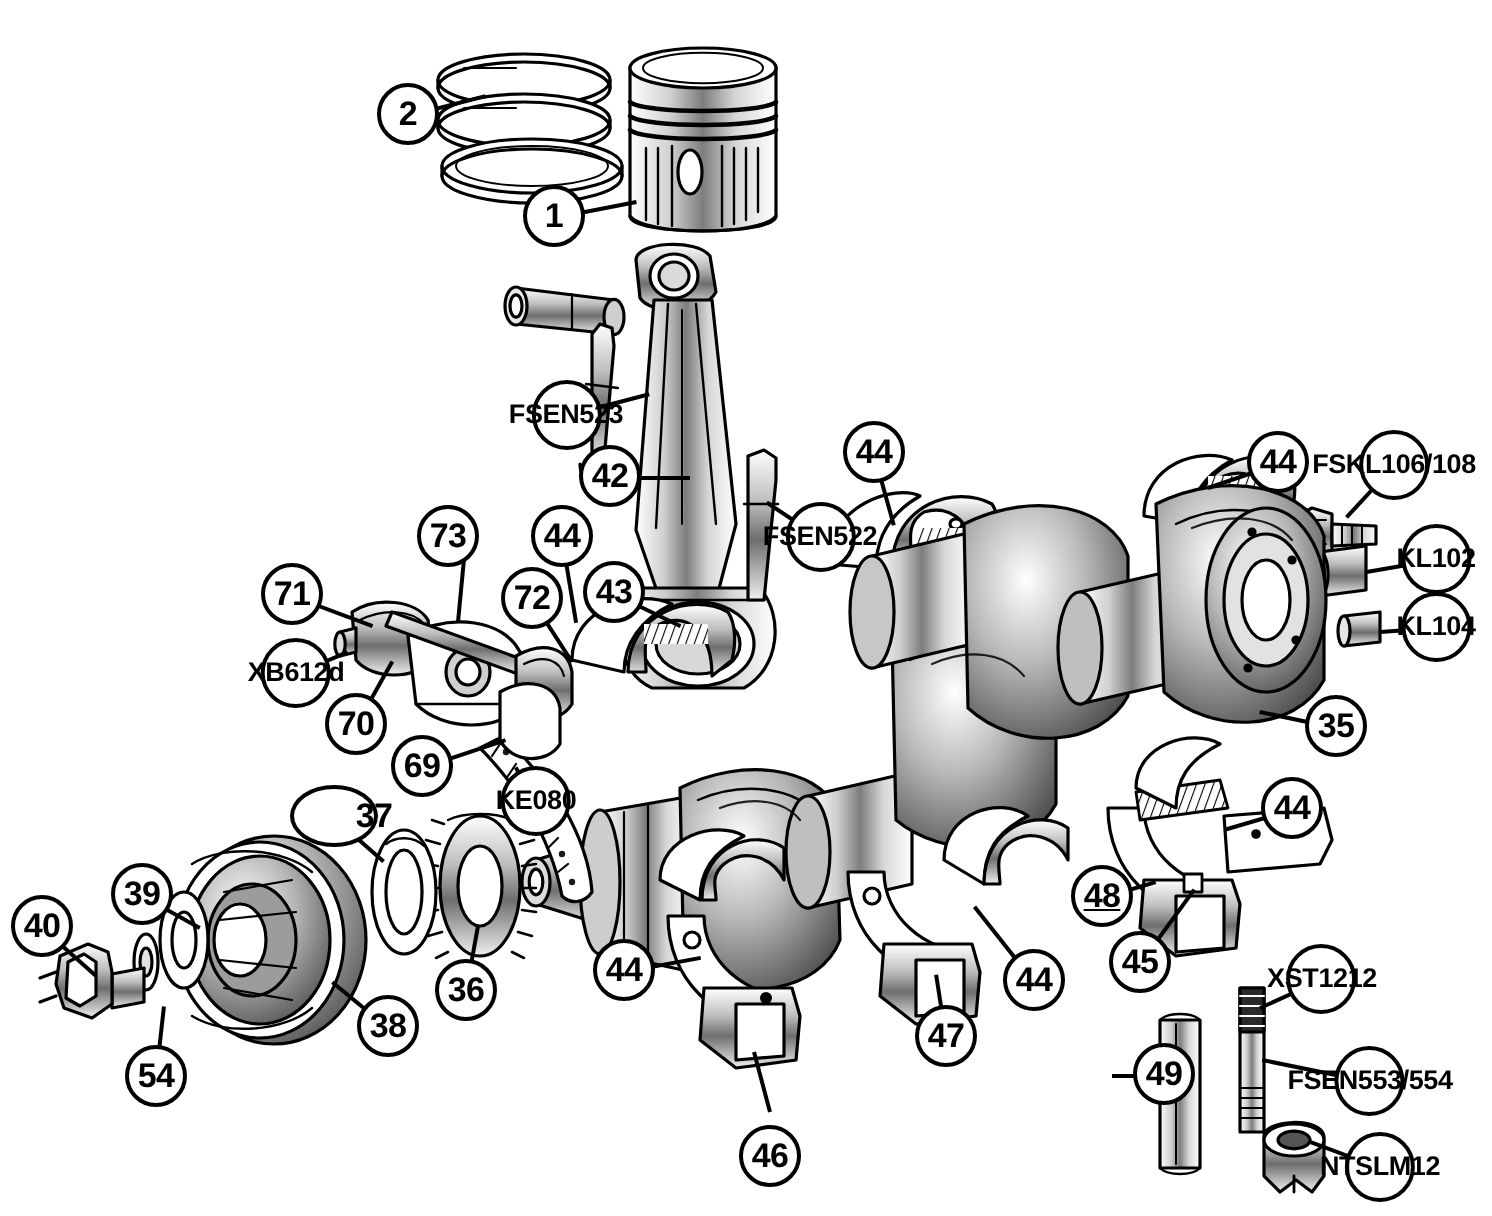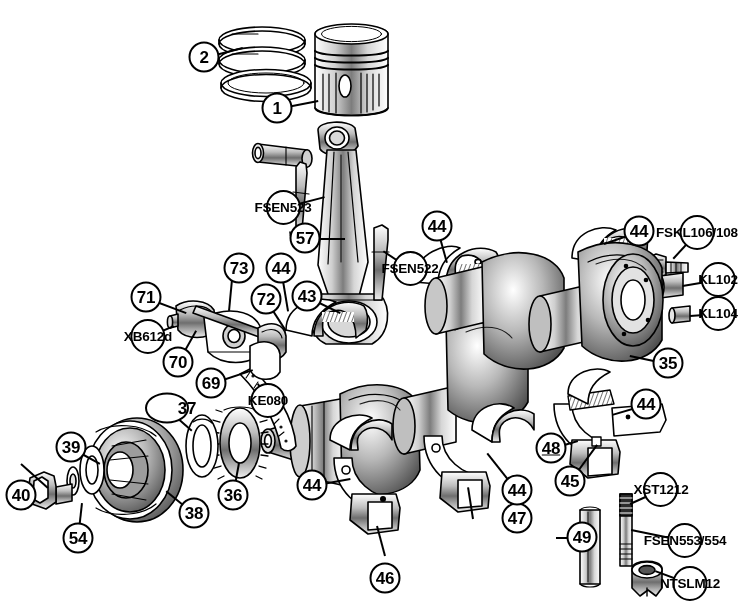--- a/index.html
+++ b/index.html
@@ -374,21 +374,21 @@
       <div class="leader" style="left: 204px; top: 57px; width: 40.2616px; transform: rotate(-14.3814deg);"></div>
       <div class="callout num" style="left: 204px; top: 57px;">2</div>
       <div class="leader" style="left: 277px; top: 108px; width: 41.7732px; transform: rotate(-11.0409deg);"></div>
       <div class="callout num" style="left: 277px; top: 108px;">1</div>
       <div class="leader" style="left: 283px; top: 207px; width: 43.4166px; transform: rotate(-14.6764deg);"></div>
       <div class="codewrap" style="left: 283px; top: 207px;">
         <div class="ring"></div>
         <span class="txt">FSEN523</span>
       </div>
       <div class="leader" style="left: 305px; top: 238px; width: 40px; transform: rotate(0deg);"></div>
-      <div class="callout num" style="left: 305px; top: 238px;">57</div>
+      <div class="callout num" style="left: 305px; top: 238px;">42</div>
       <div class="leader" style="left: 410px; top: 268px; width: 32.45px; transform: rotate(-146.31deg);"></div>
       <div class="codewrap" style="left: 410px; top: 268px;">
         <div class="ring"></div>
         <span class="txt">FSEN522</span>
       </div>
       <div class="leader" style="left: 437px; top: 226px; width: 37.3631px; transform: rotate(74.4759deg);"></div>
       <div class="callout num" style="left: 437px; top: 226px;">44</div>
       <div class="leader" style="left: 639px; top: 231px; width: 37px; transform: rotate(161.075deg);"></div>
       <div class="callout num" style="left: 639px; top: 231px;">44</div>
       <div class="leader" style="left: 697px; top: 232px; width: 35.3836px; transform: rotate(132.709deg);"></div>
@@ -402,21 +402,21 @@
         <span class="txt">KL102</span>
       </div>
       <div class="leader" style="left: 718px; top: 313px; width: 28.0713px; transform: rotate(175.914deg);"></div>
       <div class="codewrap" style="left: 718px; top: 313px;">
         <div class="ring"></div>
         <span class="txt">KL104</span>
       </div>
       <div class="leader" style="left: 668px; top: 363px; width: 38.833px; transform: rotate(-168.111deg);"></div>
       <div class="callout num" style="left: 668px; top: 363px;">35</div>
       <div class="leader" style="left: 233px; top: 268px; width: 42.19px; transform: rotate(95.4403deg);"></div>
-      <div class="callout num" style="left: 239px; top: 268px;">73</div>
+      <div class="callout num" style="left: 224px; top: 268px;">73</div>
       <div class="leader" style="left: 281px; top: 268px; width: 42.5793px; transform: rotate(80.5377deg);"></div>
       <div class="callout num" style="left: 281px; top: 268px;">44</div>
       <div class="leader" style="left: 307px; top: 296px; width: 36.6742px; transform: rotate(25.8664deg);"></div>
       <div class="callout num" style="left: 307px; top: 296px;">43</div>
       <div class="leader" style="left: 266px; top: 299px; width: 36.8917px; transform: rotate(57.1715deg);"></div>
       <div class="callout num" style="left: 266px; top: 299px;">72</div>
       <div class="leader" style="left: 146px; top: 297px; width: 42.72px; transform: rotate(20.556deg);"></div>
       <div class="callout num" style="left: 146px; top: 297px;">71</div>
       <div class="leader" style="left: 148px; top: 336px; width: 28.2312px; transform: rotate(-22.9321deg);"></div>
       <div class="codewrap" style="left: 148px; top: 336px;">
@@ -430,33 +430,33 @@
       <div class="leader" style="left: 268px; top: 400px; width: 19.7231px; transform: rotate(-120.466deg);"></div>
       <div class="codewrap" style="left: 268px; top: 400px;">
         <div class="ring"></div>
         <span class="txt">KE080</span>
       </div>
       <div class="leader" style="left: 167px; top: 408px; width: 33.3017px; transform: rotate(41.3478deg);"></div>
       <div class="callout num" style="left: 167px; top: 408px; padding-left: 40px;">37</div>
       <div class="leader" style="left: 71px; top: 447px; width: 33.121px; transform: rotate(28.8866deg);"></div>
       <div class="callout num" style="left: 71px; top: 447px;">39</div>
       <div class="leader" style="left: 21px; top: 463px; width: 36.1248px; transform: rotate(41.6335deg);"></div>
-      <div class="callout num" style="left: 21px; top: 463px; margin-top: 32px;">40</div>
+      <div class="callout num" style="left: 21px; top: 463px;">40</div>
       <div class="leader" style="left: 78px; top: 538px; width: 36.2215px; transform: rotate(-83.6598deg);"></div>
       <div class="callout num" style="left: 78px; top: 538px;">54</div>
       <div class="leader" style="left: 194px; top: 513px; width: 36.2353px; transform: rotate(-140.599deg);"></div>
       <div class="callout num" style="left: 194px; top: 513px;">38</div>
       <div class="leader" style="left: 233px; top: 495px; width: 33.541px; transform: rotate(-79.6952deg);"></div>
       <div class="callout num" style="left: 233px; top: 495px;">36</div>
       <div class="leader" style="left: 312px; top: 485px; width: 38.6394px; transform: rotate(-10.4375deg);"></div>
       <div class="callout num" style="left: 312px; top: 485px;">44</div>
       <div class="leader" style="left: 385px; top: 555px; width: 31.0483px; transform: rotate(-104.931deg);"></div>
       <div class="callout num" style="left: 385px; top: 555px; margin-top: 23px;">46</div>
       <div class="leader" style="left: 473px; top: 518px; width: 32.3883px; transform: rotate(-98.8807deg);"></div>
-      <div class="callout num" style="left: 473px; top: 518px; margin-left: 44px;">47</div>
+      <div class="callout num" style="left: 473px; top: 518px;">47</div>
       <div class="leader" style="left: 517px; top: 490px; width: 48.4149px; transform: rotate(-128.29deg);"></div>
       <div class="callout num" style="left: 517px; top: 490px;">44</div>
       <div class="leader" style="left: 551px; top: 448px; width: 28.1603px; transform: rotate(-16.5044deg);"></div>
       <div class="callout num" style="left: 551px; top: 448px; text-decoration: underline;">48</div>
       <div class="leader" style="left: 570px; top: 481px; width: 45.8039px; transform: rotate(-53.8807deg);"></div>
       <div class="callout num" style="left: 570px; top: 481px;">45</div>
       <div class="leader" style="left: 646px; top: 404px; width: 35.4401px; transform: rotate(163.61deg);"></div>
       <div class="callout num" style="left: 646px; top: 404px;">44</div>
       <div class="leader" style="left: 556px; top: 537px; width: 27px; transform: rotate(0deg);"></div>
       <div class="callout num" style="left: 582px; top: 537px;">49</div>

